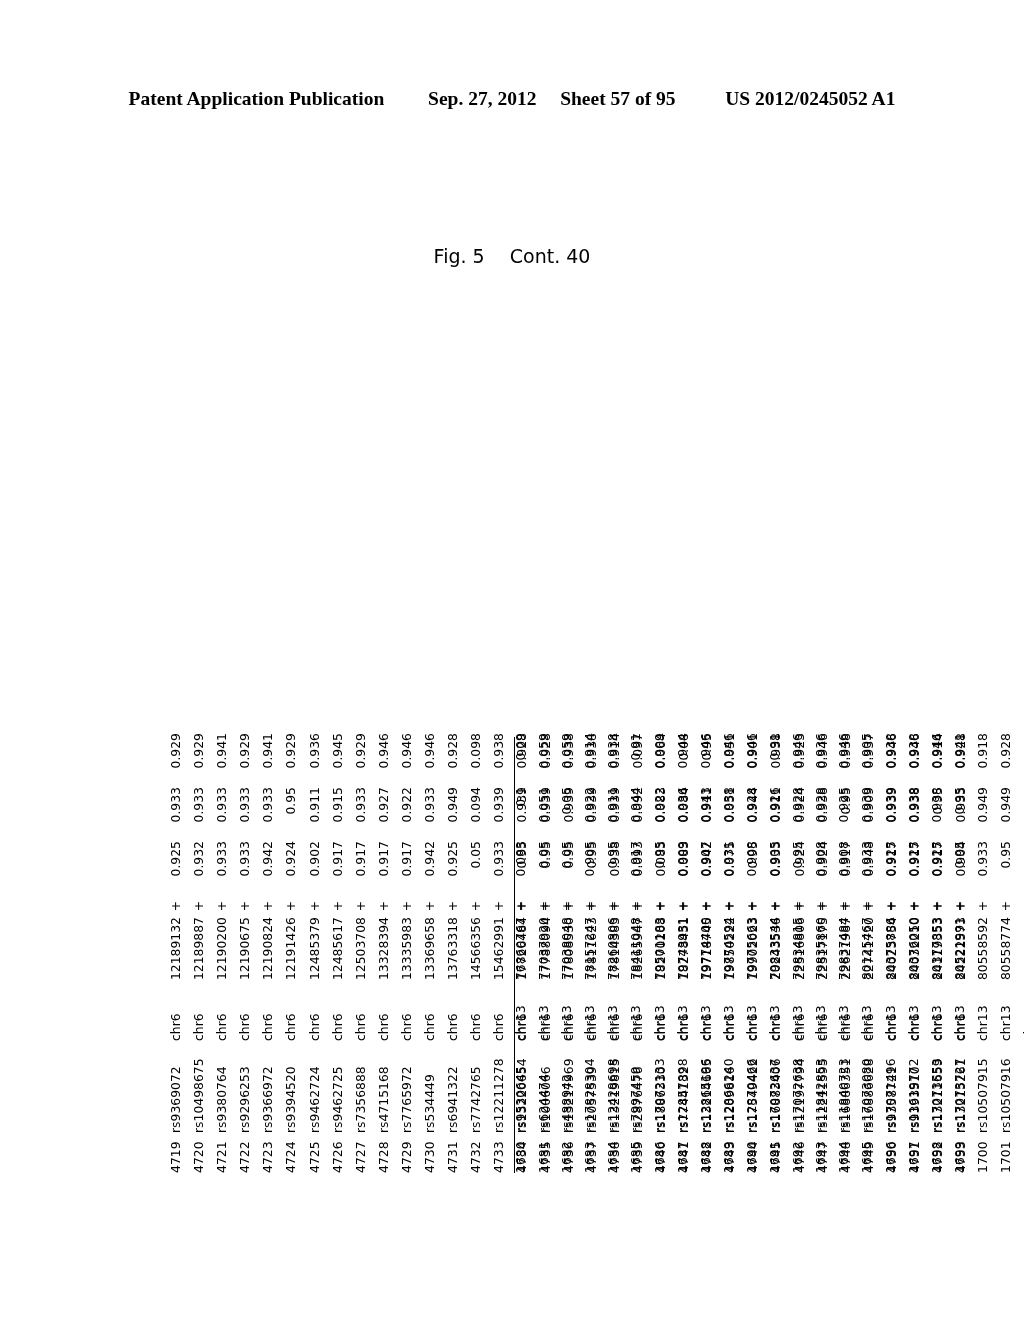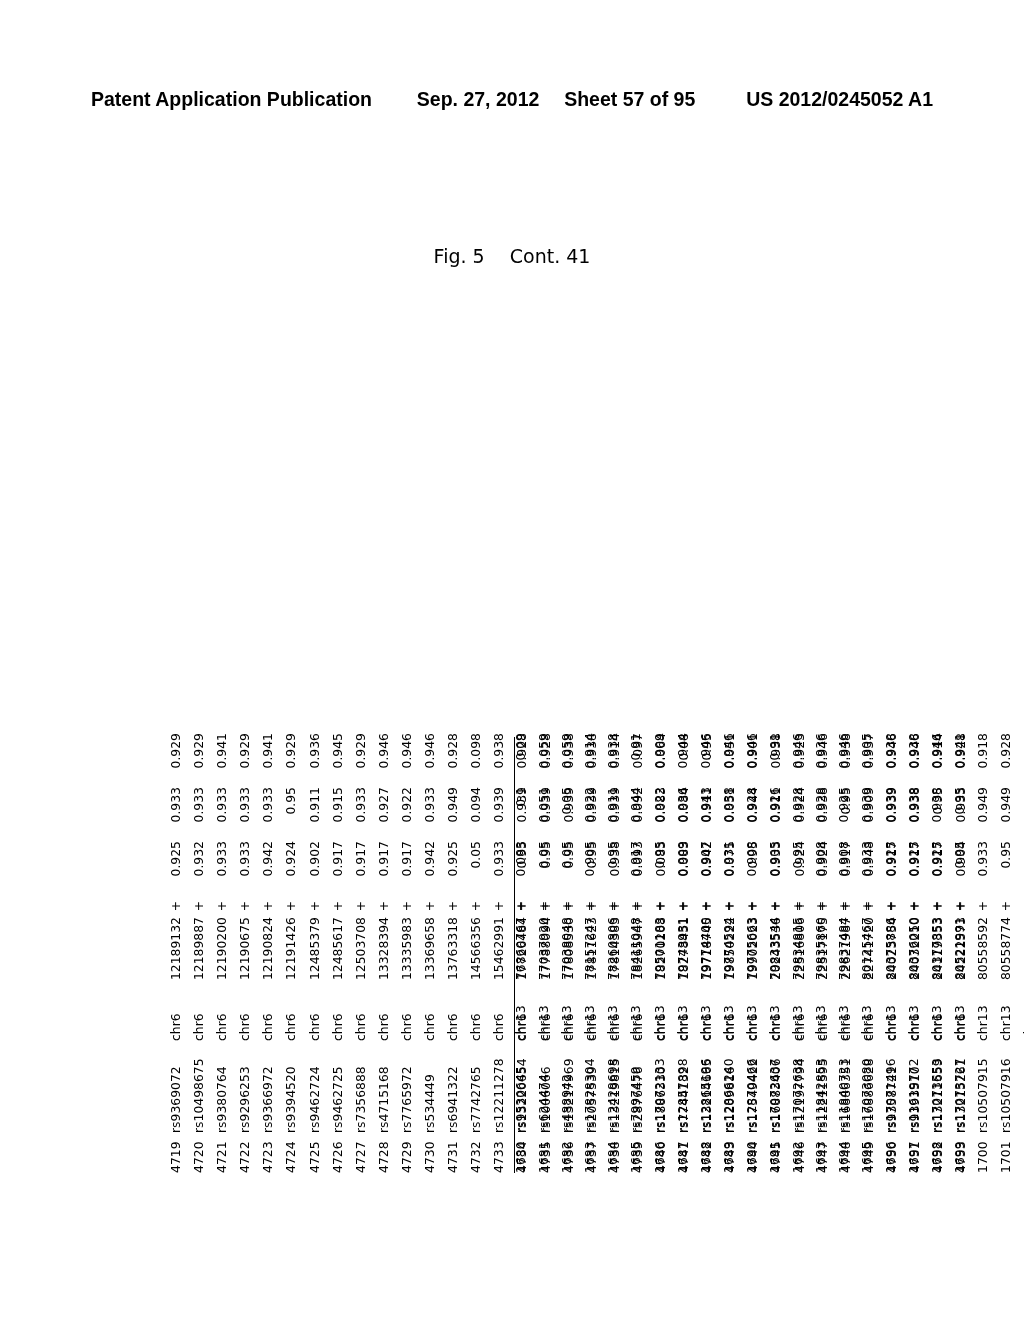--- a/index.html
+++ b/index.html
@@ -16,21 +16,21 @@
     overflow: hidden;
   }
 
   
   #page-header {
     position: absolute;
     top: 88px;
     left: 0;
     width: 1024px;
     text-align: center;
-    font-family: Liberation Sans, sans-serif;
+    font-family: Liberation Serif, serif;
     font-weight: bold;
     font-size: 19.5px;
     letter-spacing: 0px;
     white-space: nowrap;
   }
   #page-header .hdr-seg { display: inline-block; }
   #page-header .gap-a { display: inline-block; width: 34px; }
   #page-header .gap-b { display: inline-block; width: 14px; }
   #page-header .gap-c { display: inline-block; width: 40px; }
 
@@ -118,21 +118,21 @@
   <span class="hdr-seg">Sep. 27, 2012</span>
   <span class="gap-b"></span>
   <span class="hdr-seg">Sheet 57 of 95</span>
   <span class="gap-c"></span>
   <span class="hdr-seg">US 2012/0245052 A1</span>
 </div>
 
 <div id="fig-caption">
   <span>Fig. 5</span>
   <span class="cap-gap"></span>
-  <span>Cont. 41</span>
+  <span>Cont. 40</span>
 </div>
 
 <div id="table-rotor">
   <div id="table-canvas">
 
     <div class="sep-rule" id="mid-rule"></div>
 
     <div class="block" id="block-chr6">
       <div class="rowset" id="rows-chr6">
           <div class="trow">

